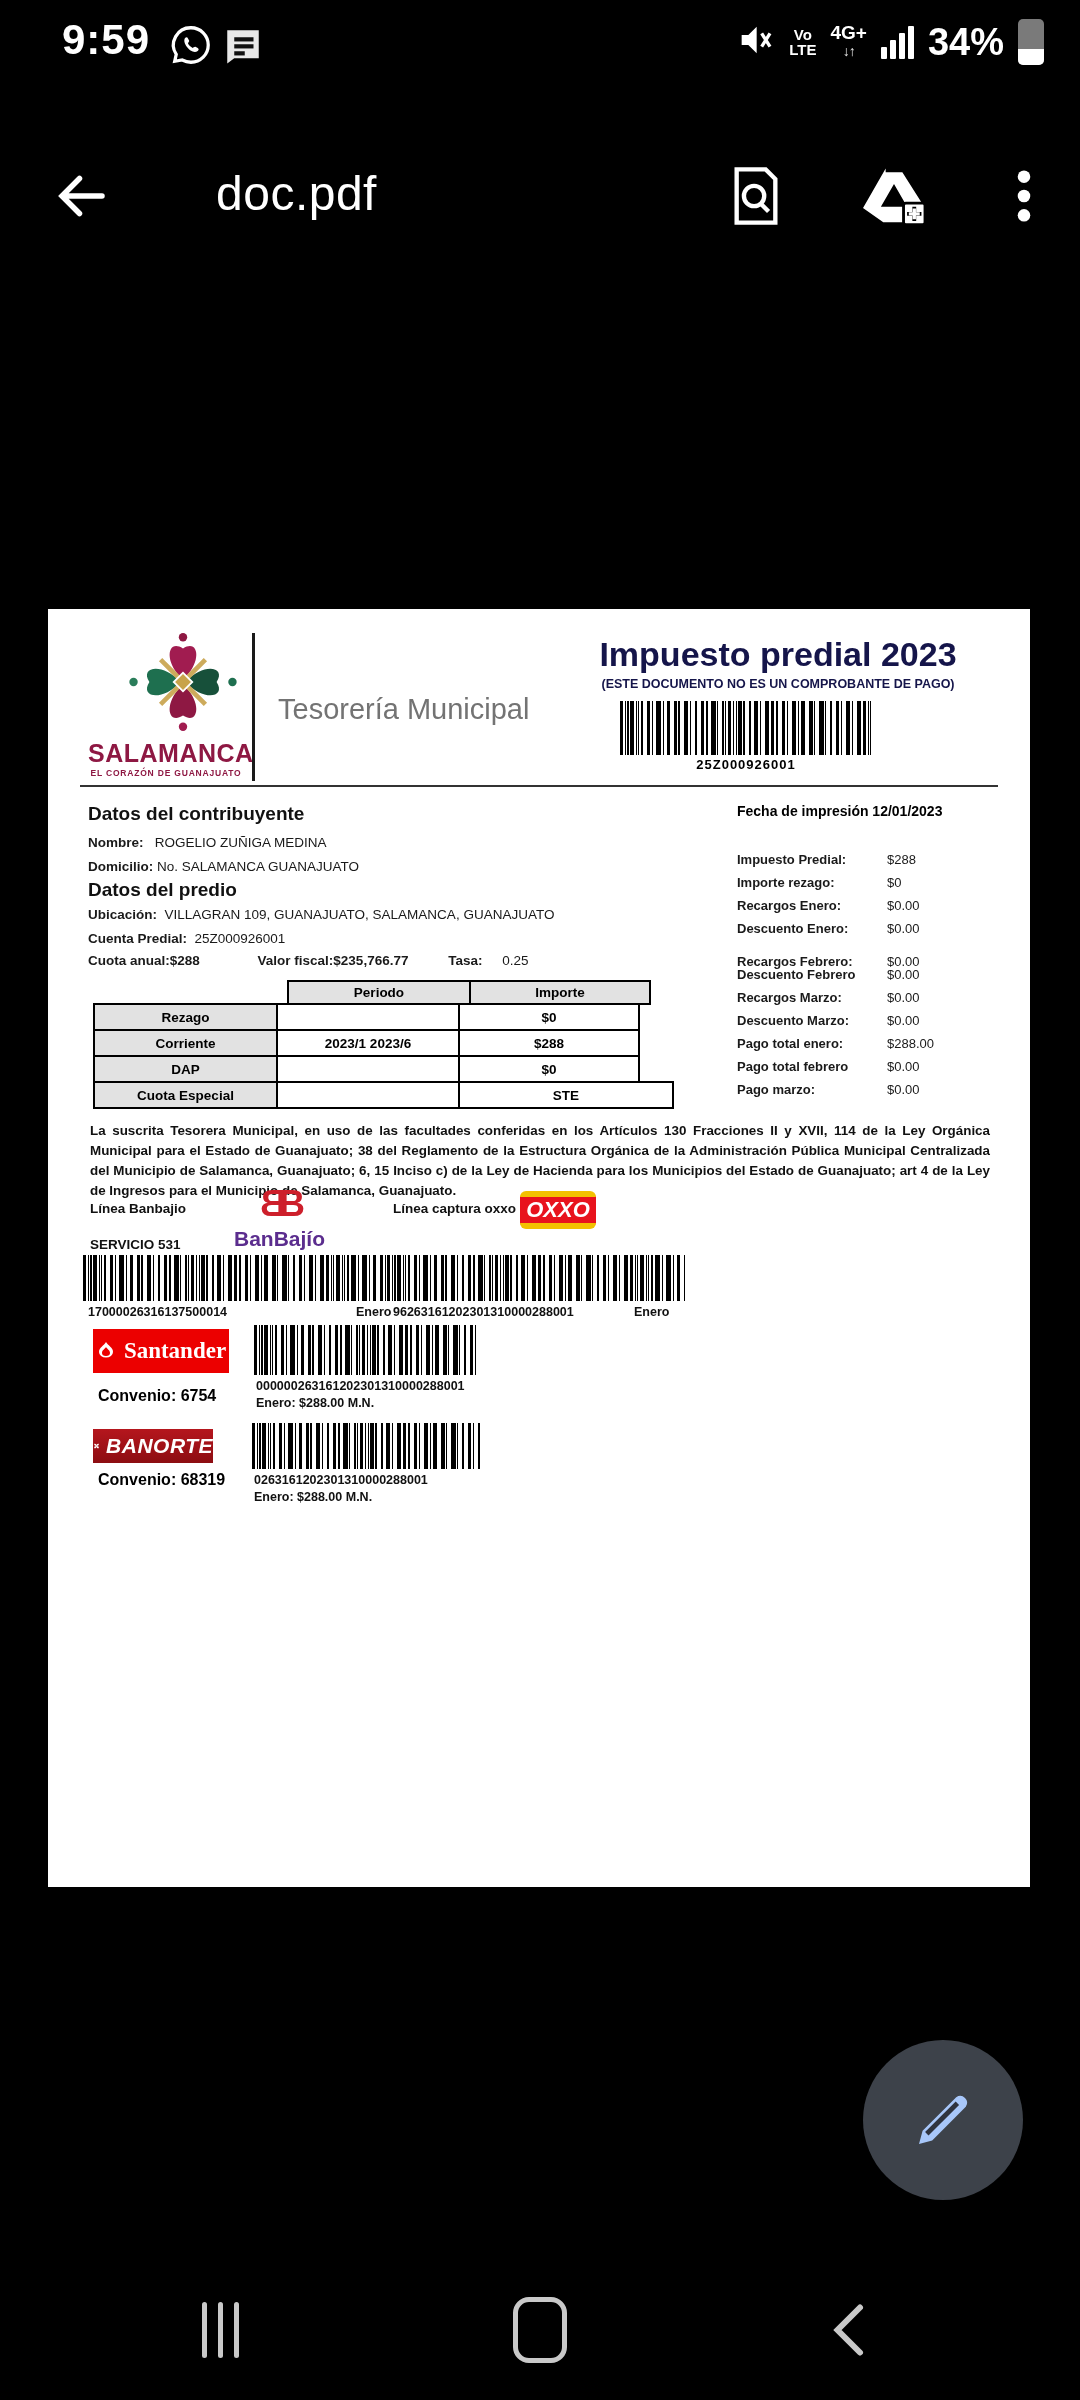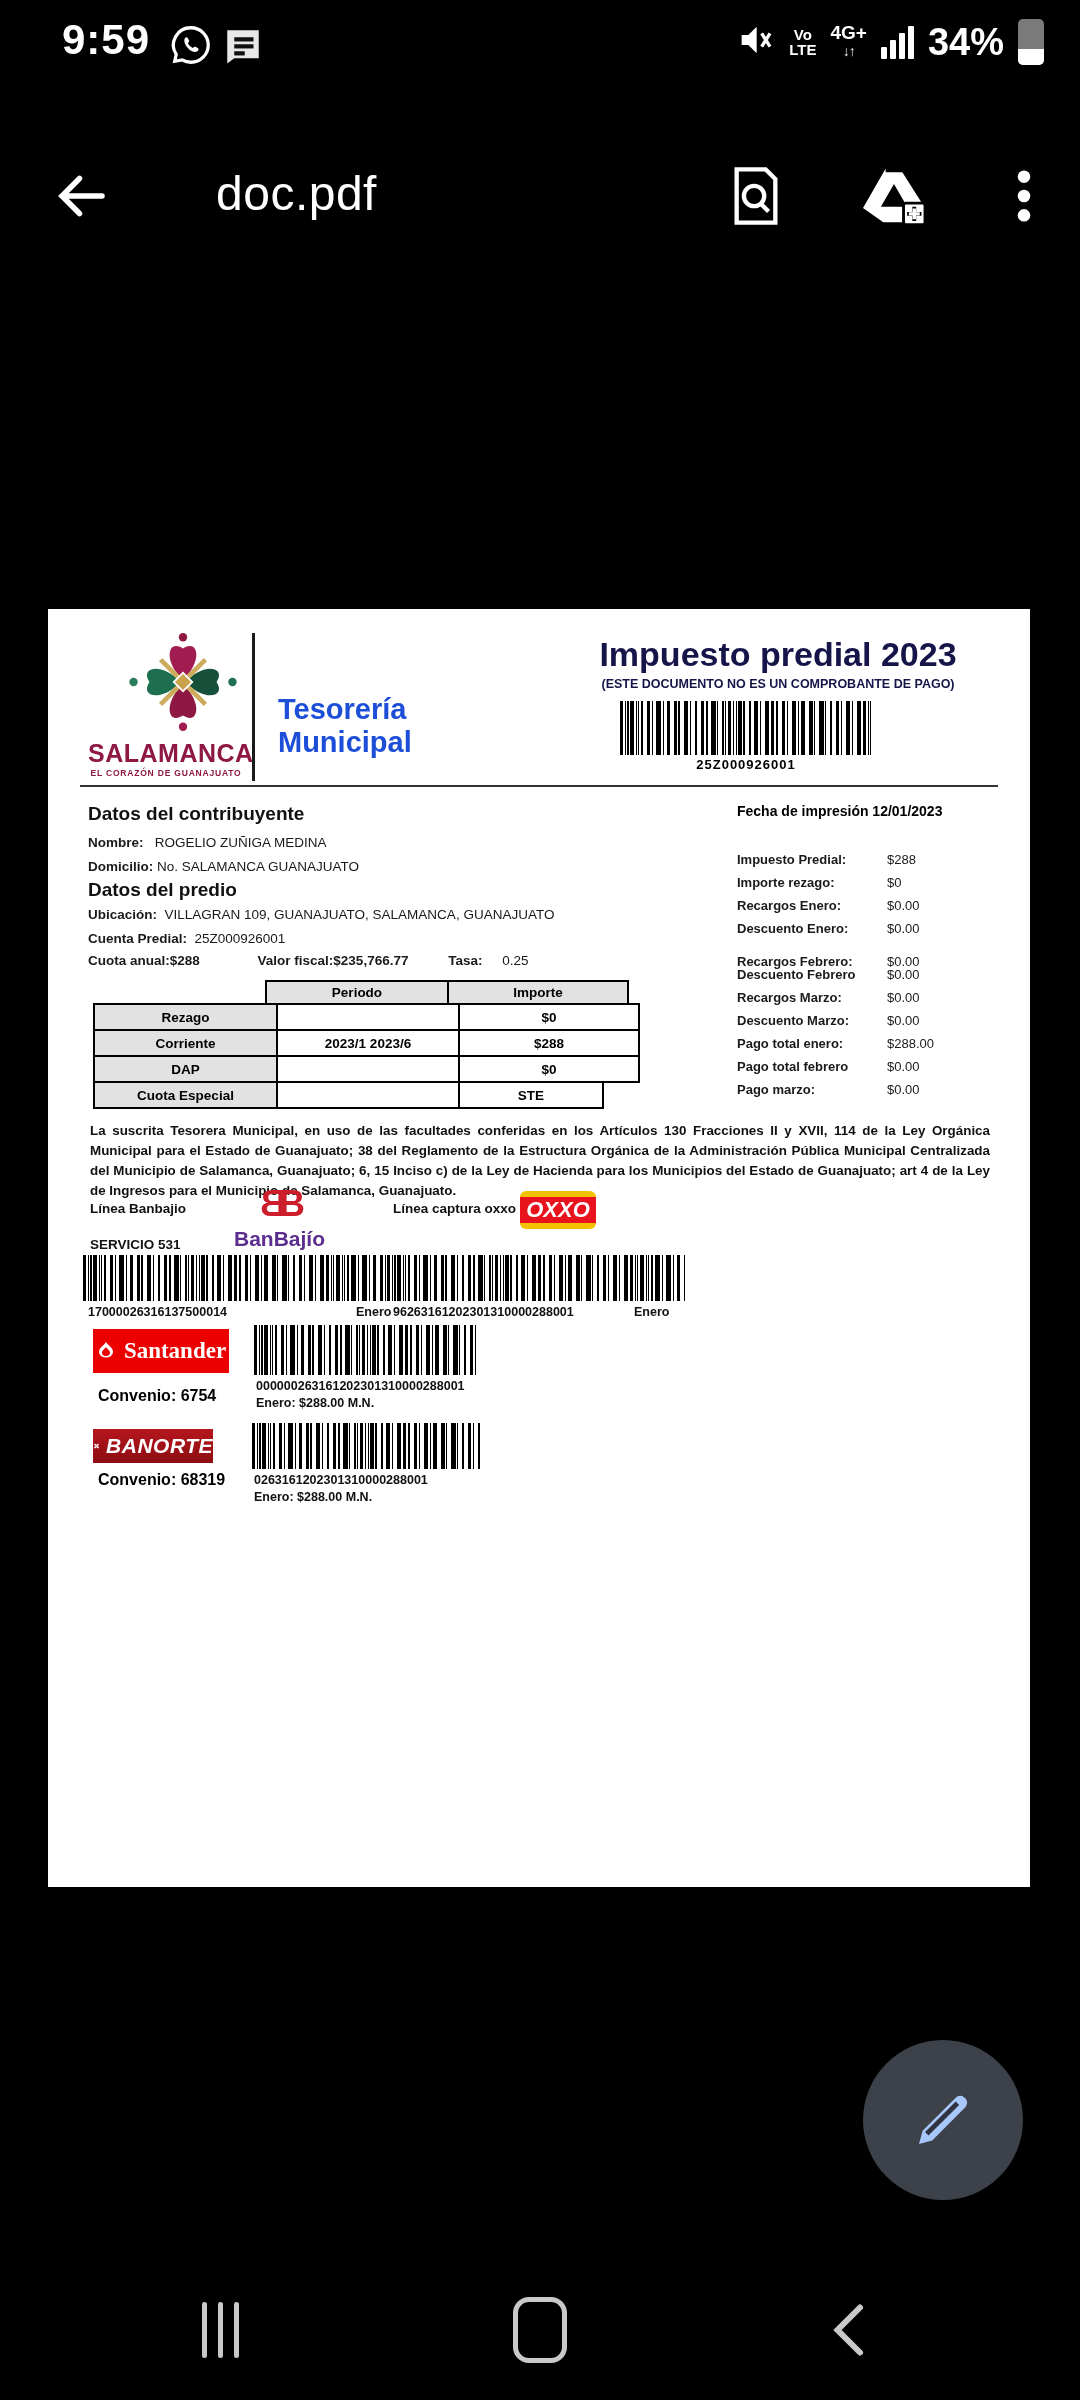--- a/index.html
+++ b/index.html
@@ -26,41 +26,41 @@
   .ab-title{position:absolute;left:216px;top:46px;font-size:48px;font-weight:500;letter-spacing:.5px;}
   .ab-icon{position:absolute;top:38px;width:76px;height:76px;display:flex;align-items:center;justify-content:center;cursor:pointer;}
 
   
   #page{position:absolute;left:48px;top:609px;width:982px;height:1278px;background:#fff;color:#000;}
   .hdr-rule{position:absolute;left:32px;top:176px;width:918px;height:0;border-top:2px solid #333;}
   .vdiv{position:absolute;left:204px;top:24px;width:3px;height:148px;background:#1a1a1a;}
 
   .brand-name{position:absolute;left:40px;top:130px;width:156px;text-align:center;font-size:25px;font-weight:800;color:#8e1843;letter-spacing:.5px;}
   .brand-tag{position:absolute;left:34px;top:159px;width:168px;text-align:center;font-size:8.5px;font-weight:700;color:#8e1843;letter-spacing:.8px;}
-  .office{position:absolute;left:230px;top:84px;width:270px;font-size:29px;font-weight:700;color:#1d4ed8;}
+  .office{position:absolute;left:230px;top:84px;width:270px;font-size:29px;font-weight:400;color:#737373;}
 
   .doc-title{position:absolute;left:520px;top:26px;width:420px;text-align:center;font-size:34px;font-weight:800;color:#15154a;}
   .doc-sub{position:absolute;left:520px;top:68px;width:420px;text-align:center;font-size:12.5px;font-weight:800;color:#15154a;}
 
   .bc{background-color:#fff;background-image:
       repeating-linear-gradient(90deg,#000 0 3px,rgba(0,0,0,0) 3px 5px,#000 5px 6px,rgba(0,0,0,0) 6px 10px,#000 10px 14px,rgba(0,0,0,0) 14px 16px,#000 16px 17px,rgba(0,0,0,0) 17px 21px,#000 21px 23px,rgba(0,0,0,0) 23px 27px),
       repeating-linear-gradient(90deg,#000 0 1px,rgba(0,0,0,0) 1px 7px,#000 7px 9px,rgba(0,0,0,0) 9px 18px,#000 18px 19px,rgba(0,0,0,0) 19px 29px);}
   .bc-num{font-size:13px;font-weight:700;letter-spacing:1px;}
 
   .sec-h{font-size:19px;font-weight:800;color:#111;}
   .frow{position:absolute;left:40px;font-size:13.5px;color:#1a1a1a;white-space:nowrap;}
   .frow b{font-weight:800;}
 
   .sumrow{position:absolute;left:689px;width:260px;display:flex;font-size:13px;color:#1a1a1a;}
   .sumrow .l{width:150px;font-weight:800;}
   .sumrow .v{font-weight:400;}
 
   
   #ptable{position:absolute;left:45px;top:371px;width:549px;font-size:13.5px;}
-  .pt-head{position:absolute;display:flex;left:172px;top:0;align-items:flex-end;}
+  .pt-head{position:absolute;display:flex;left:194px;top:0;align-items:flex-end;}
   .pt-cell{box-sizing:border-box;border:2px solid #000;display:flex;align-items:center;justify-content:center;font-weight:800;}
   .pt-grid .pt-cell{margin-top:-2px;}
   .lblcell{background:#e2e2e2;}
   .headcell{background:#e2e2e2;}
 
   .legal{position:absolute;left:42px;top:512px;width:900px;font-size:13.4px;font-weight:700;line-height:20px;text-align:justify;color:#111;}
 
   .paylab{font-size:13.5px;font-weight:800;color:#111;white-space:nowrap;}
 
   .bb-mono{font-size:36px;font-weight:800;color:#cd1f2b;line-height:30px;display:flex;}
@@ -272,21 +272,21 @@
           <div class="pt-cell" style="width:182px;height:28px;margin-left:-2px;">$288</div>
         </div>
         <div style="display:flex;">
           <div class="pt-cell lblcell" style="width:185px;height:28px;">DAP</div>
           <div class="pt-cell" style="width:184px;height:28px;margin-left:-2px;"></div>
           <div class="pt-cell" style="width:182px;height:28px;margin-left:-2px;">$0</div>
         </div>
         <div style="display:flex;">
           <div class="pt-cell lblcell" style="width:185px;height:28px;">Cuota Especial</div>
           <div class="pt-cell" style="width:184px;height:28px;margin-left:-2px;"></div>
-          <div class="pt-cell" style="width:146px;height:28px;margin-left:-2px;">STE</div>
+          <div class="pt-cell" style="width:216px;height:28px;margin-left:-2px;">STE</div>
         </div>
       </div>
     </div>
 
     <div class="legal">La suscrita Tesorera Municipal, en uso de las facultades conferidas en los Artículos 130 Fracciones II y XVII, 114 de la Ley Orgánica Municipal para el Estado de Guanajuato; 38 del Reglamento de la Estructura Orgánica de la Administración Pública Municipal Centralizada del Municipio de Salamanca, Guanajuato; 6, 15 Inciso c) de la Ley de Hacienda para los Municipios del Estado de Guanajuato; art 4 de la Ley de Ingresos para el Municipio de Salamanca, Guanajuato.</div>
 
     <div class="abs paylab" style="left:42px;top:592px;">Línea Banbajio</div>
     <div class="abs bb-mono" style="left:212px;top:580px;">
       <span class="flip">B</span>
         <span>B</span>

